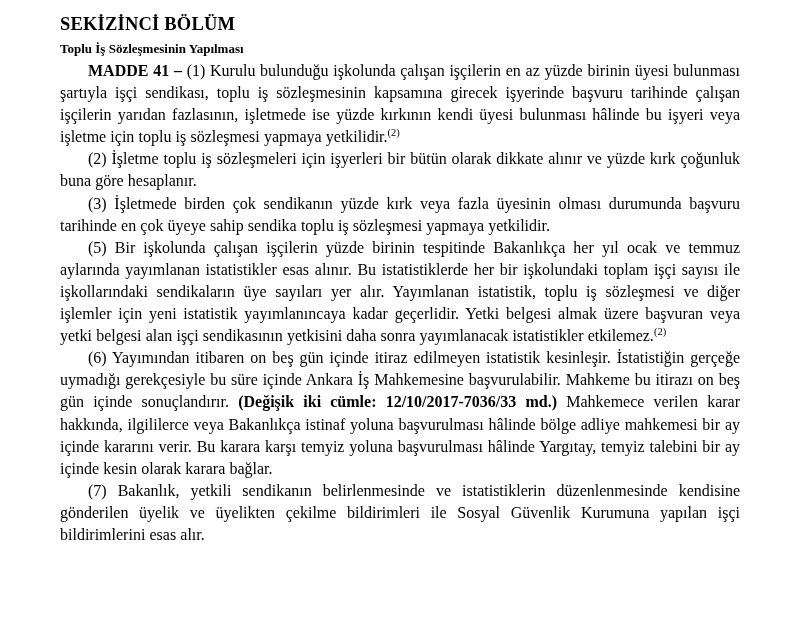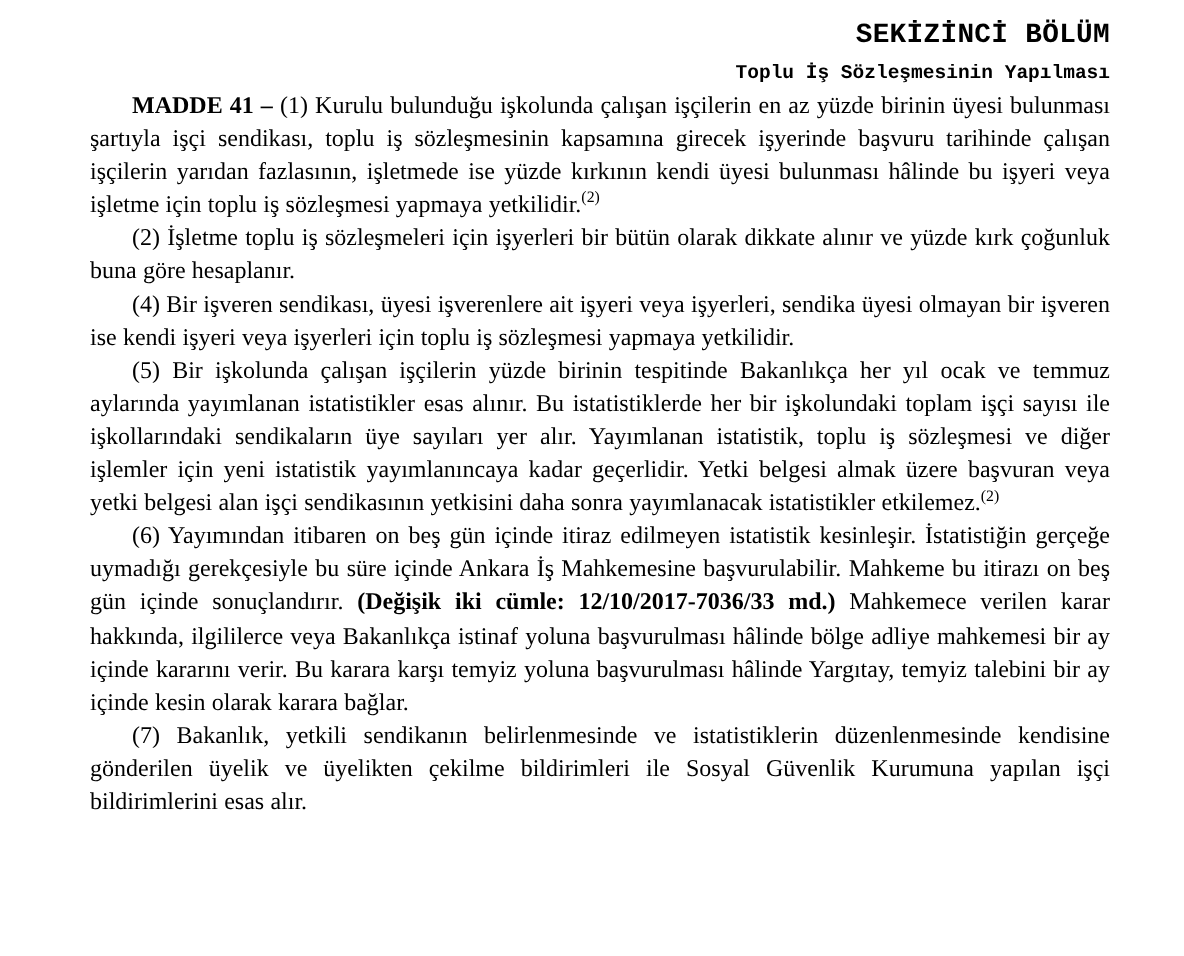--- a/index.html
+++ b/index.html
@@ -17,23 +17,22 @@
     -webkit-font-smoothing: antialiased;
   }
   #page {
     position: relative;
     width: 789px;
     height: 637px;
     box-sizing: border-box;
     padding: 10px 49px 0 60px;
   }
   .heading-block {
-    text-align: right;
+    text-align: left;
     margin: 0;
-    font-family: Liberation Mono, monospace;
   }
   .chapter-title {
     font-weight: bold;
     font-size: 18.5px;
     letter-spacing: 0.2px;
     line-height: 24px;
     margin: 0;
     padding-top: 2px;
   }
   .chapter-subtitle {
@@ -82,22 +81,22 @@
   <div class="heading-block">
     <div class="chapter-title">SEKİZİNCİ BÖLÜM</div>
     <div class="chapter-subtitle">Toplu İş Sözleşmesinin Yapılması</div>
   </div>
 
 
   <p class="body-text"><span class="article-label">MADDE 41 –</span><span class="para-flow"> (1) Kurulu bulunduğu işkolunda çalışan işçilerin en az yüzde birinin üyesi bulunması şartıyla işçi sendikası, toplu iş sözleşmesinin kapsamına girecek işyerinde başvuru tarihinde çalışan işçilerin yarıdan fazlasının, işletmede ise yüzde kırkının kendi üyesi bulunması hâlinde bu işyeri veya işletme için toplu iş sözleşmesi yapmaya yetkilidir.</span><sup class="footnote-ref">(2)</sup></p>
 
   <p class="body-text">(2) İşletme toplu iş sözleşmeleri için işyerleri bir bütün olarak dikkate alınır ve yüzde kırk çoğunluk buna göre hesaplanır.</p>
 
+  <p class="body-text">(3) İşletmede birden çok sendikanın yüzde kırk veya fazla üyesinin olması durumunda başvuru tarihinde en çok üyeye sahip sendika toplu iş sözleşmesi yapmaya yetkilidir.</p>
 
-  <p class="body-text">(4) Bir işveren sendikası, üyesi işverenlere ait işyeri veya işyerleri, sendika üyesi olmayan bir işveren ise kendi işyeri veya işyerleri için toplu iş sözleşmesi yapmaya yetkilidir.</p>
 
   <p class="body-text"><span class="para-flow">(5) Bir işkolunda çalışan işçilerin yüzde birinin tespitinde Bakanlıkça her yıl ocak ve temmuz aylarında yayımlanan istatistikler esas alınır. Bu istatistiklerde her bir işkolundaki toplam işçi sayısı ile işkollarındaki sendikaların üye sayıları yer alır. Yayımlanan istatistik, toplu iş sözleşmesi ve diğer işlemler için yeni istatistik yayımlanıncaya kadar geçerlidir. Yetki belgesi almak üzere başvuran veya yetki belgesi alan işçi sendikasının yetkisini daha sonra yayımlanacak istatistikler etkilemez.</span><sup class="footnote-ref">(2)</sup></p>
 
   <p class="body-text"><span class="para-flow">(6) Yayımından itibaren on beş gün içinde itiraz edilmeyen istatistik kesinleşir. İstatistiğin gerçeğe uymadığı gerekçesiyle bu süre içinde Ankara İş Mahkemesine başvurulabilir. Mahkeme bu itirazı on beş gün içinde sonuçlandırır. </span><span class="amendment-note">(Değişik iki cümle: 12/10/2017-7036/33 md.)</span><span class="para-flow"> Mahkemece verilen karar hakkında, ilgililerce veya Bakanlıkça istinaf yoluna başvurulması hâlinde bölge adliye mahkemesi bir ay içinde kararını verir. Bu karara karşı temyiz yoluna başvurulması hâlinde Yargıtay, temyiz talebini bir ay içinde kesin olarak karara bağlar.</span></p>
 
   <p class="body-text">(7) Bakanlık, yetkili sendikanın belirlenmesinde ve istatistiklerin düzenlenmesinde kendisine gönderilen üyelik ve üyelikten çekilme bildirimleri ile Sosyal Güvenlik Kurumuna yapılan işçi bildirimlerini esas alır.</p>
 
 </div>
 
 </body></html>

